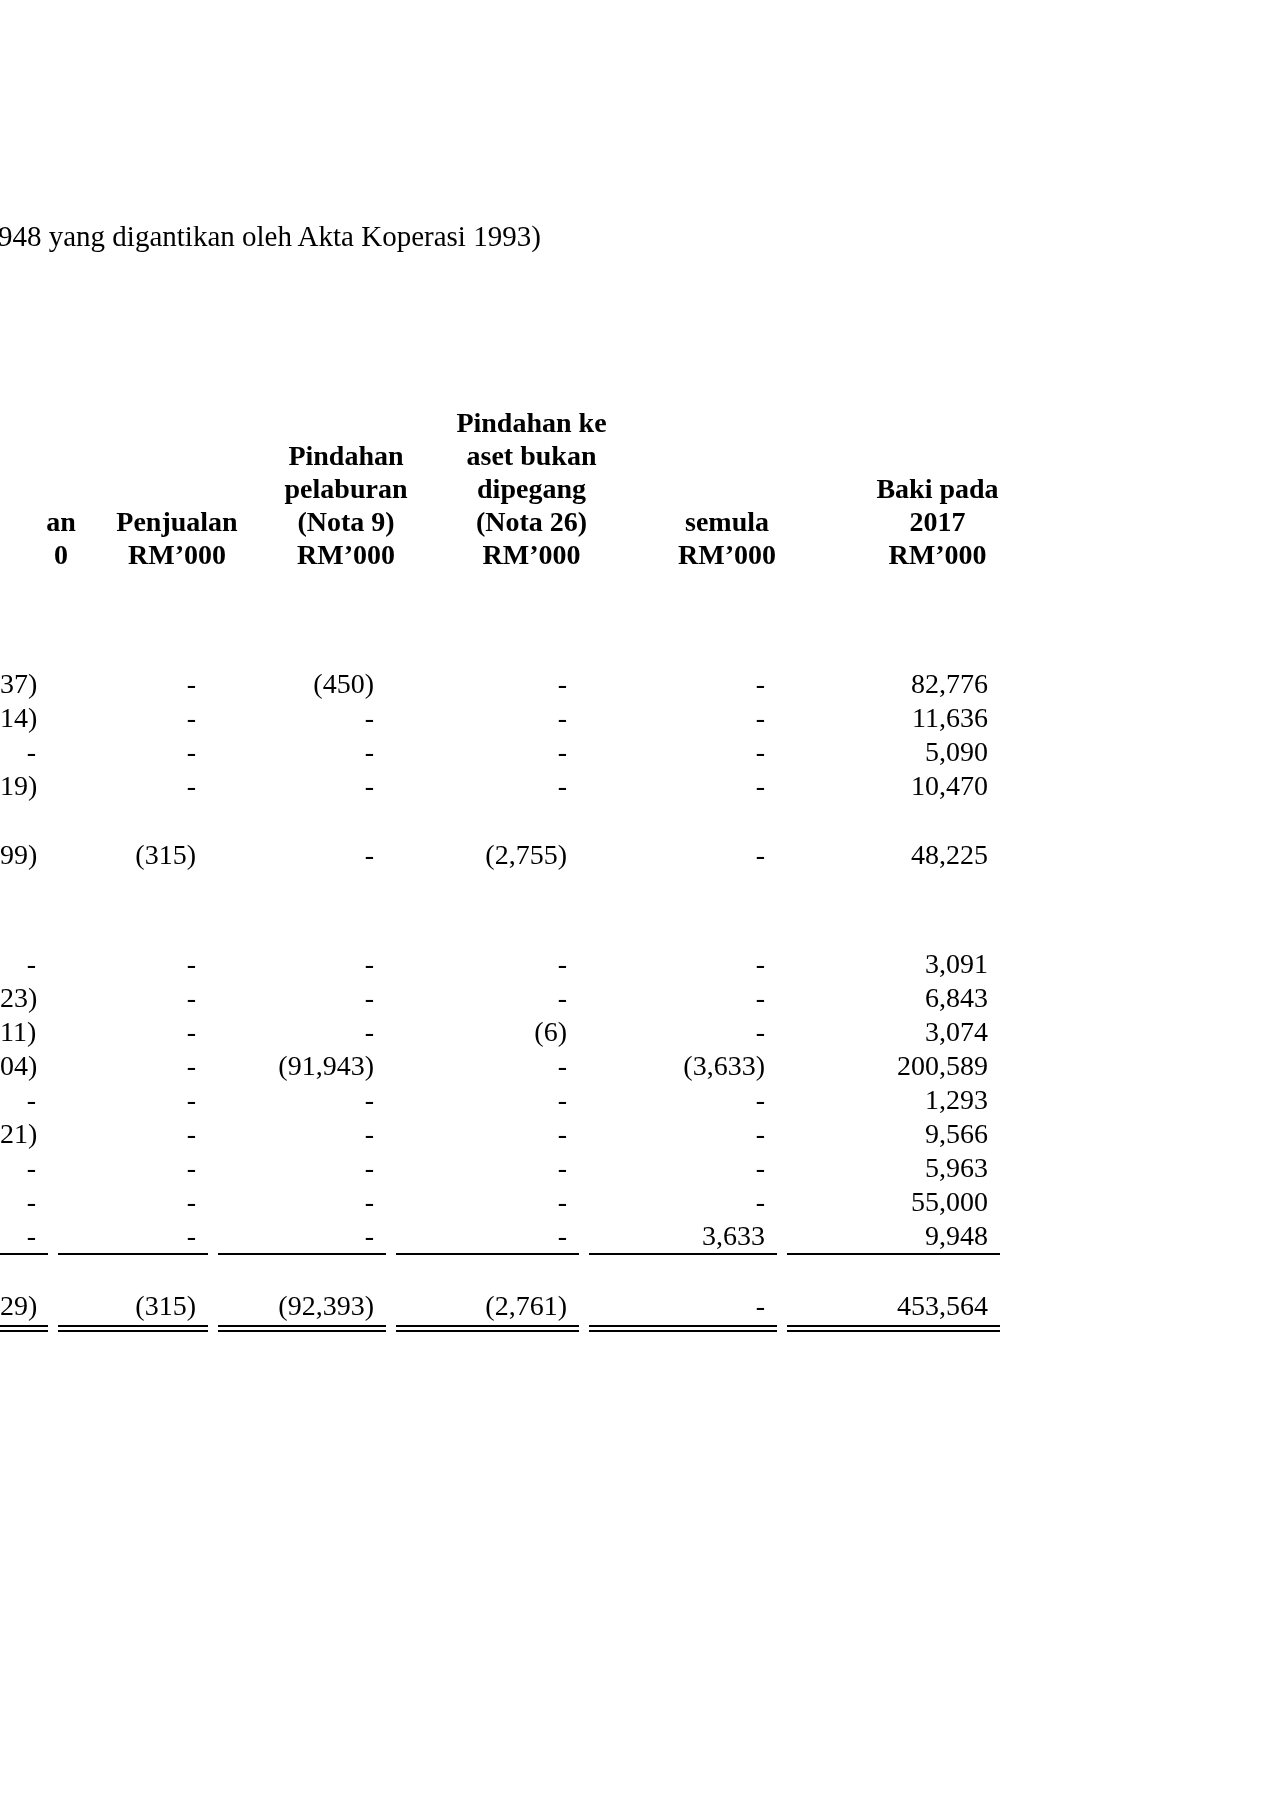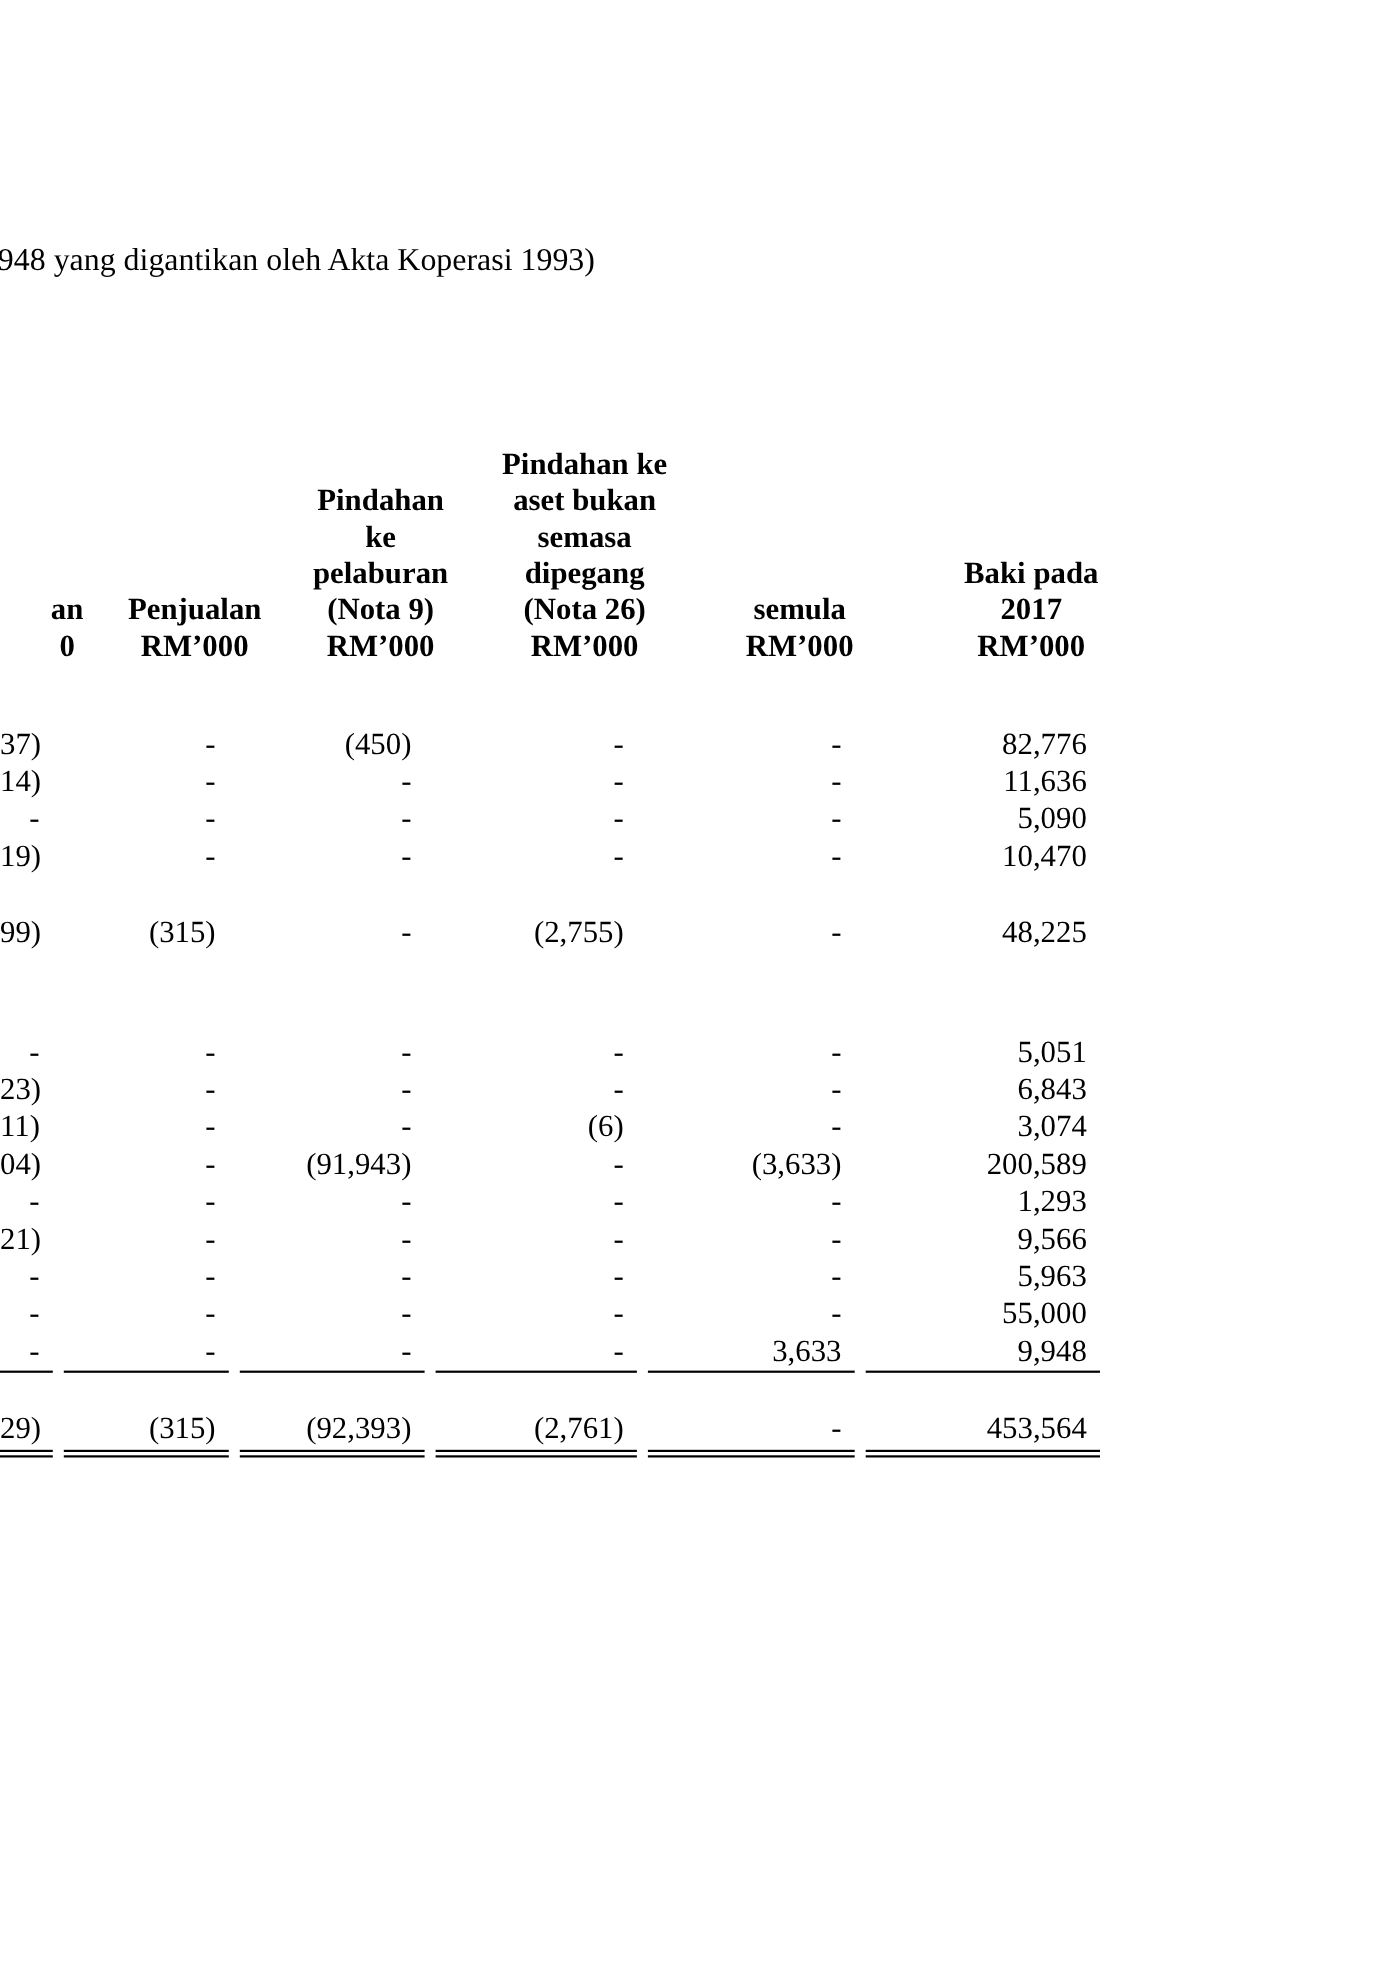--- a/index.html
+++ b/index.html
@@ -17,21 +17,21 @@
   .row {
     display: grid;
     grid-template-columns: 48px 150px 168px 183px 188px 213px;
     column-gap: 10px;
   }
   .hrow { font-weight: bold; font-size: 28px; line-height: 33px; margin-left: 44px; }
   .hrow .c { text-align: center; white-space: nowrap; }
   .hrow .c:first-child { text-align: center; padding-right: 14px; }
   .drow { font-size: 28px; line-height: 34px; }
   .drow .c { text-align: right; padding-right: 12px; white-space: nowrap; }
-  .m-first { margin-top: 56px; }
+  .m-first { margin-top: 96px; }
   .m-small { margin-top: 35px; }
   .m-big   { margin-top: 75px; }
   .rule .c { border-bottom: 2px solid #000; }
   .total { margin-top: 34px; }
   .total .c { border-bottom: 7px double #000; padding-bottom: 2px; }
 </style>
 </head>
 <body>
 
 <div class="intro">948 yang digantikan oleh Akta Koperasi 1993)</div>
@@ -50,28 +50,20 @@
     <span class="c"></span>
     <span class="c"></span>
     <span class="c">Pindahan</span>
     <span class="c">aset bukan</span>
     <span class="c"></span>
     <span class="c"></span>
   </div>
   <div class="row hrow">
     <span class="c"></span>
     <span class="c"></span>
-    <span class="c">ke</span>
-    <span class="c">semasa</span>
-    <span class="c"></span>
-    <span class="c"></span>
-  </div>
-  <div class="row hrow">
-    <span class="c"></span>
-    <span class="c"></span>
     <span class="c">pelaburan</span>
     <span class="c">dipegang</span>
     <span class="c"></span>
     <span class="c">Baki pada</span>
   </div>
   <div class="row hrow">
     <span class="c">an</span>
     <span class="c">Penjualan</span>
     <span class="c">(Nota 9)</span>
     <span class="c">(Nota 26)</span>
@@ -126,21 +118,21 @@
     <span class="c">(2,755)</span>
     <span class="c">-</span>
     <span class="c">48,225</span>
   </div>
   <div class="row drow m-big">
     <span class="c">-</span>
     <span class="c">-</span>
     <span class="c">-</span>
     <span class="c">-</span>
     <span class="c">-</span>
-    <span class="c">5,051</span>
+    <span class="c">3,091</span>
   </div>
   <div class="row drow">
     <span class="c">23)</span>
     <span class="c">-</span>
     <span class="c">-</span>
     <span class="c">-</span>
     <span class="c">-</span>
     <span class="c">6,843</span>
   </div>
   <div class="row drow">

